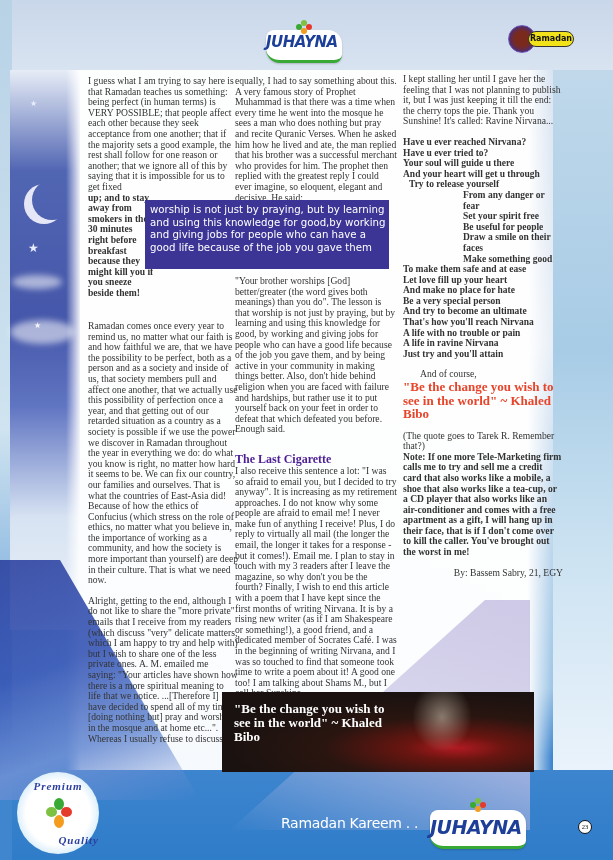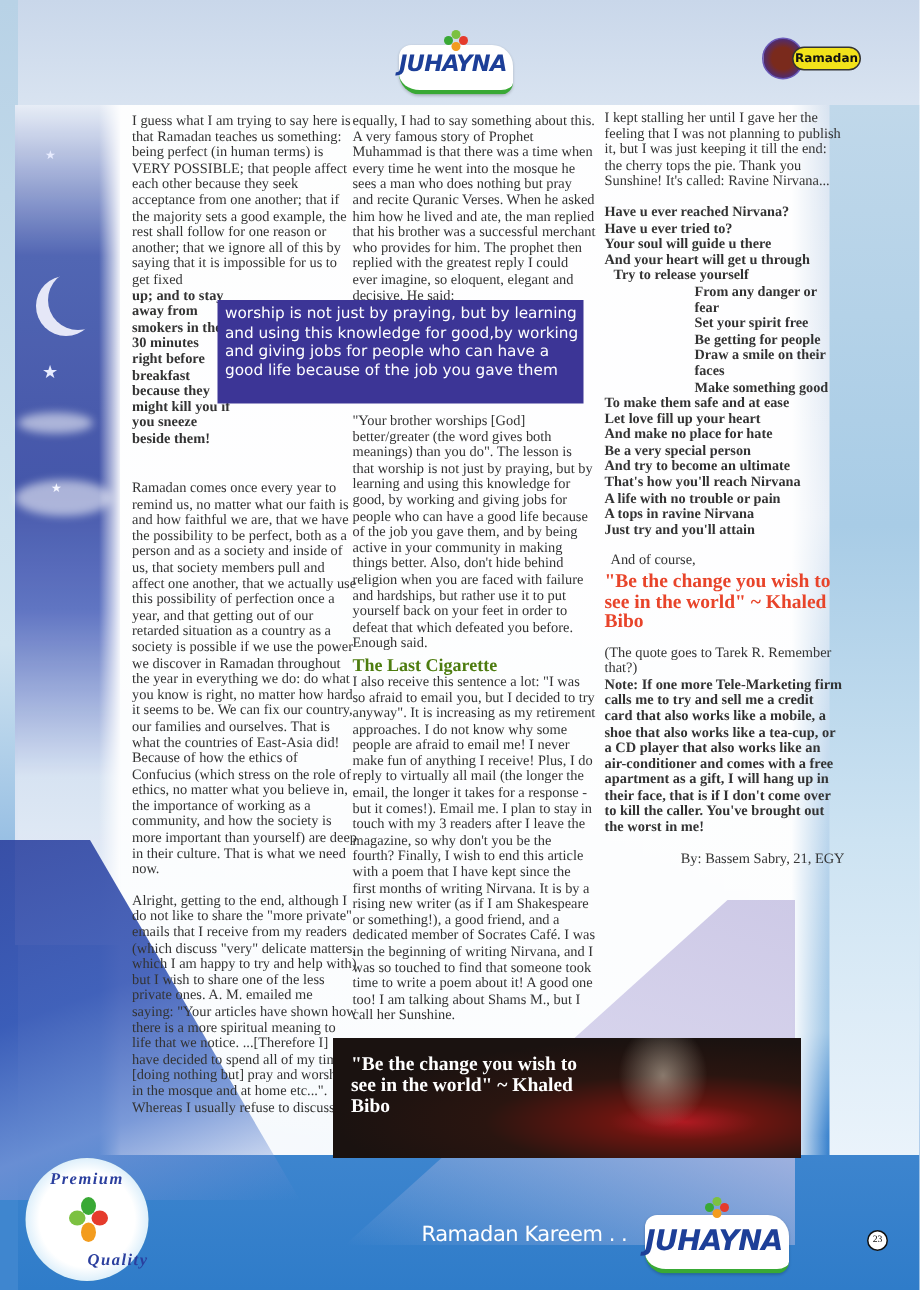--- a/index.html
+++ b/index.html
@@ -41,21 +41,21 @@
 
   .col{position:absolute;font-size:9.6px;line-height:10.6px;color:#333;padding-left:12px;}
   .col p{margin:0 0 10px 0;}
   .c1{left:76px;top:76px;width:150px;}
   .c2{left:223px;top:76px;width:162px;}
   .c3{left:391px;top:74px;width:160px;}
   .narrow{width:66px;font-weight:bold;}
   .quote-box{position:absolute;left:145px;top:200px;width:244px;height:69px;background:#3c3596;
     color:#fff;font-family:"DejaVu Sans",sans-serif;font-size:10.2px;line-height:12.5px;padding:4px 0 0 5px;box-sizing:border-box;}
   .col2b{left:223px;top:276px;width:162px;}
-  h3{font-size:12px;margin:2px 0 0 0;color:#4d7c0f;font-weight:bold;line-height:13px;}
+  h3{font-size:12px;margin:18px 0 0 0;color:#4c1d95;font-weight:bold;line-height:13px;}
   .poem{font-weight:bold;color:#333;font-size:9.5px;line-height:10.6px;}
   .poem .line{display:block;white-space:nowrap;}
   .indent1{padding-left:6px;}
   .indent2{padding-left:60px;white-space:normal!important;}
   .red-quote{color:#e8442a;font-weight:bold;font-size:13px;line-height:13.5px;margin:0;}
   .note{font-weight:bold;}
   .byline{text-align:right;margin-top:4px;}
   .tail{text-align:right;}
 
   .photo{position:absolute;left:222px;top:692px;width:312px;height:80px;
@@ -137,34 +137,34 @@
 <div class="col c3">
   <p>I kept stalling her until I gave her the feeling that I was not planning to publish it, but I was just keeping it till the end: the cherry tops the pie. Thank you Sunshine! It's called: Ravine Nirvana...</p>
   <div class="poem">
     <span class="line">Have u ever reached Nirvana?</span>
     <span class="line">Have u ever tried to?</span>
     <span class="line">Your soul will guide u there</span>
     <span class="line">And your heart will get u through</span>
     <span class="line indent1">Try to release yourself</span>
     <span class="line indent2">From any danger or fear</span>
     <span class="line indent2">Set your spirit free</span>
-    <span class="line indent2">Be getting for people</span>
+    <span class="line indent2">Be useful for people</span>
     <span class="line indent2">Draw a smile on their faces</span>
     <span class="line indent2">Make something good</span>
     <span class="line">To make them safe and at ease</span>
     <span class="line">Let love fill up your heart</span>
     <span class="line">And make no place for hate</span>
     <span class="line">Be a very special person</span>
     <span class="line">And try to become an ultimate</span>
     <span class="line">That's how you'll reach Nirvana</span>
     <span class="line">A life with no trouble or pain</span>
-    <span class="line">A tops in ravine Nirvana</span>
+    <span class="line">A life in ravine Nirvana</span>
     <span class="line">Just try and you'll attain</span>
   </div>
-  <p style="margin:10px 0 0 4px">And of course,</p>
+  <p style="margin:10px 0 0 17px">And of course,</p>
   <p class="red-quote">"Be the change you wish to see in the world" ~ Khaled Bibo</p>
   <p style="margin:10px 0 0 0">(The quote goes to Tarek R. Remember that?)</p>
   <p class="note">Note: If one more Tele-Marketing firm calls me to try and sell me a credit card that also works like a mobile, a shoe that also works like a tea-cup, or a CD player that also works like an air-conditioner and comes with a free apartment as a gift, I will hang up in their face, that is if I don't come over to kill the caller. You've brought out the worst in me!</p>
   <div class="byline">By: Bassem Sabry, 21, EGY</div>
 </div>
 
 <div class="photo">
   <div class="photo-glow"></div>
   <div class="photo-text">"Be the change you wish to see in the world" ~ Khaled Bibo</div>
 </div>

